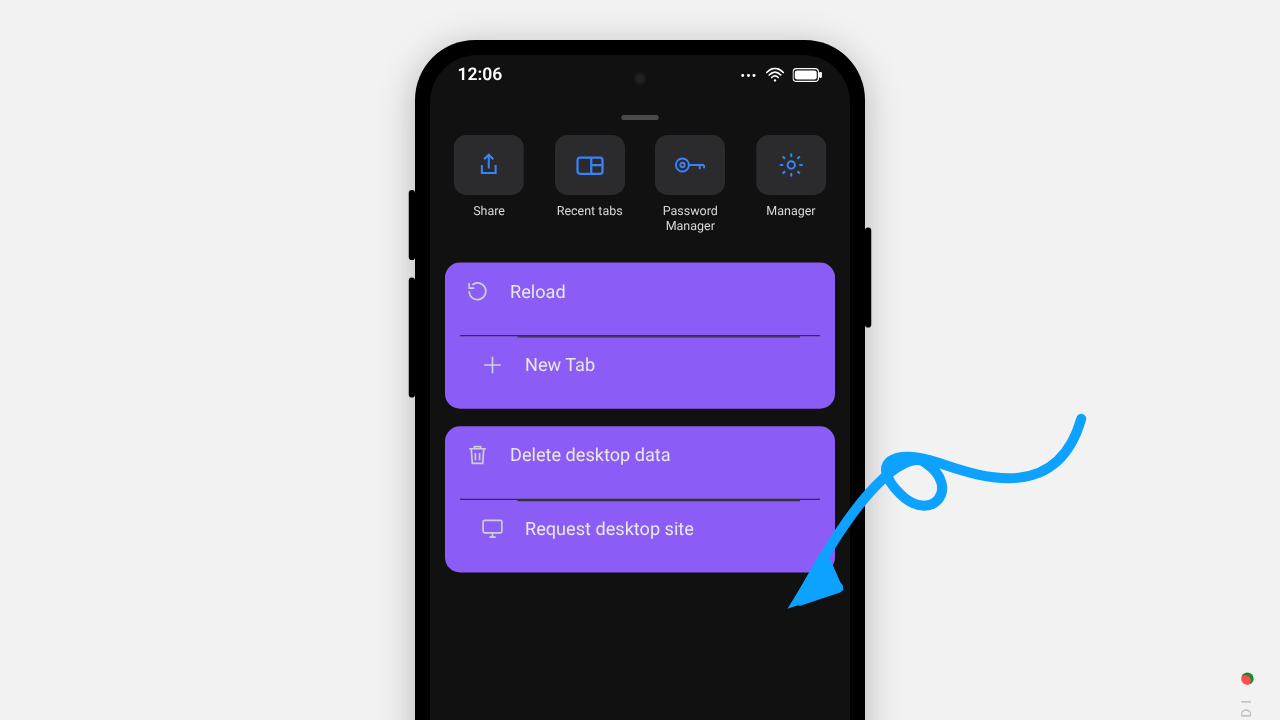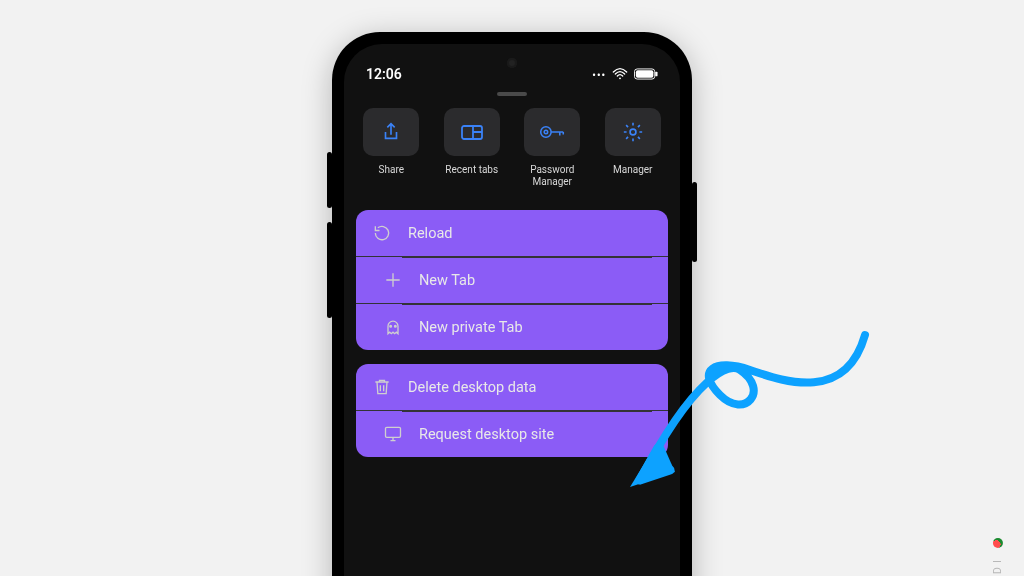--- a/index.html
+++ b/index.html
@@ -57,21 +57,21 @@
     background: #222;
     border-radius: 50%;
     box-shadow: 0 0 0 2px #1a1a1a inset;
   }
 
   
   .status-bar {
     height: 38px;
     padding: 8px 22px 0;
     display: flex;
-    align-items: flex-end;
+    align-items: flex-start;
     justify-content: space-between;
     color: #fff;
     font-size: 14px;
     font-weight: 600;
   }
   .status-right { display: flex; align-items: center; gap: 6px; }
   .dots::before { content: "•••"; letter-spacing: 1px; font-size: 10px; color: #fff; }
   .wifi-icon, .battery-icon { display: inline-flex; }
 
   
@@ -121,21 +121,21 @@
   .row {
     display: flex;
     align-items: center;
     gap: 16px;
     padding: 13px 16px;
     color: #e8e8e8;
     font-size: 14.5px;
     cursor: pointer;
   }
   .row + .row { border-top: 1px solid #333336; margin: 0 16px; padding-left:0; padding-right:0; }
-  .row + .row { margin:0; padding-left:27px; padding-right:16px; }
+  .row + .row { margin:12px; padding-left:16px; padding-right:16px; }
   .group .row:not(:first-child) { position: relative; }
   .group .row:not(:first-child)::before {
     content:"";
     position:absolute;
     top:0; left:46px; right:16px;
     height:1px;
     background:#343437;
   }
   .row-icon { width: 20px; height: 20px; display: inline-flex; align-items:center; justify-content:center; color:#cfcfcf; }
   .row-icon svg { stroke: #cfcfcf; fill: none; stroke-width: 1.6; }
@@ -248,30 +248,20 @@
           <span>Reload</span>
         </div>
         <div class="row">
           <span class="row-icon">
               <svg width="20" height="20" viewBox="0 0 24 24">
                 <path d="M12 4v16M4 12h16"></path>
               </svg>
             </span>
           <span>New Tab</span>
         </div>
-        <div class="row">
-          <span class="row-icon">
-              <svg width="20" height="20" viewBox="0 0 24 24">
-                <path d="M6 20v-9a6 6 0 0 1 12 0v9l-2-1.8-2 1.8-2-1.8-2 1.8-2-1.8Z"></path>
-                <circle cx="9.2" cy="11" r="1" fill="#cfcfcf"></circle>
-                <circle cx="14.8" cy="11" r="1" fill="#cfcfcf"></circle>
-              </svg>
-            </span>
-          <span>New private Tab</span>
-        </div>
       </div>
 
       <div class="group">
         <div class="row">
           <span class="row-icon">
               <svg width="20" height="20" viewBox="0 0 24 24">
                 <path d="M4 6h16M9 6V4h6v2M6 6l1 14h10l1-14M10 10v7M14 10v7"></path>
               </svg>
             </span>
           <span>Delete desktop data</span>

